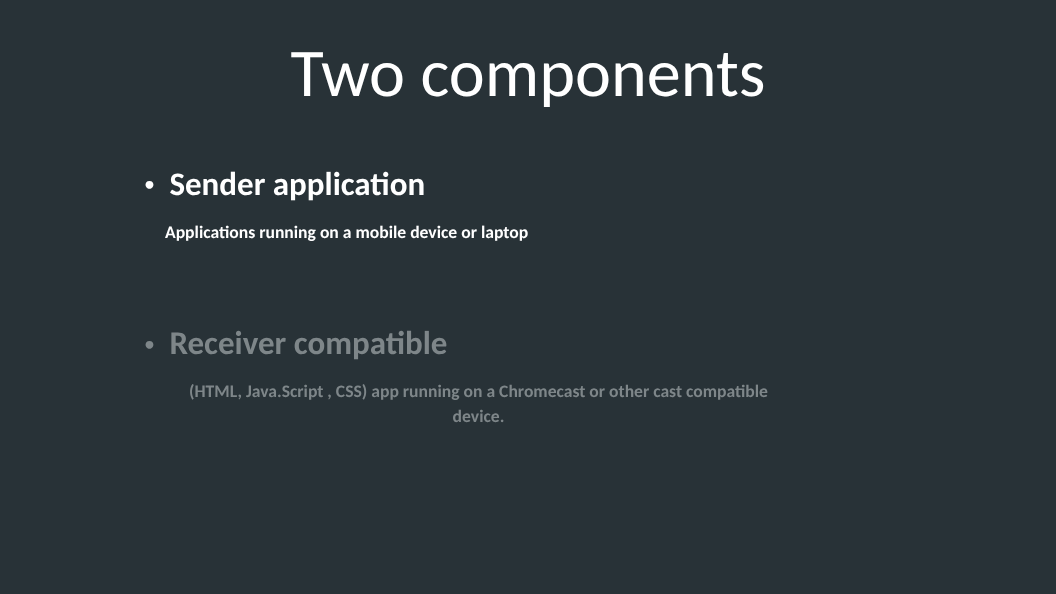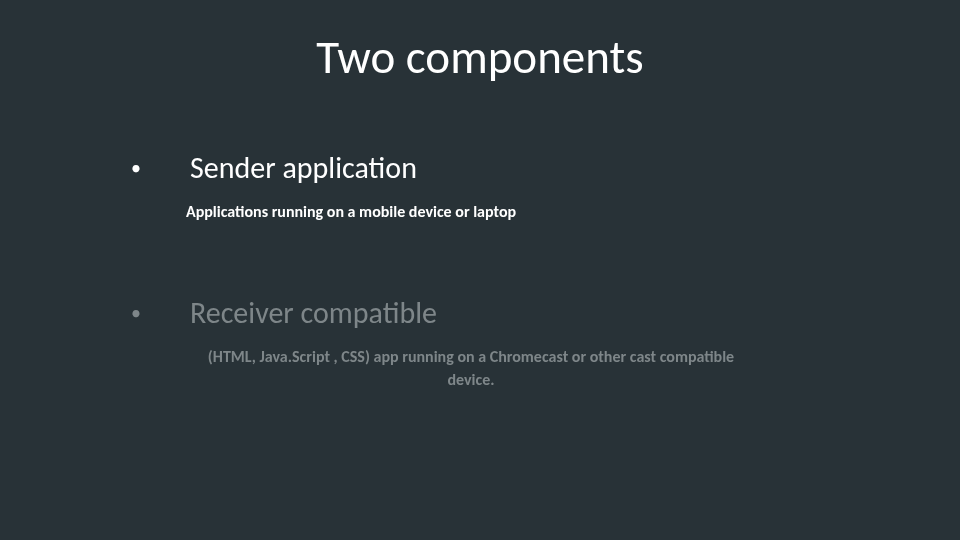--- a/index.html
+++ b/index.html
@@ -17,21 +17,21 @@
     box-sizing: border-box;
     position: relative;
   }
   .title {
     position: absolute;
     top: 28px;
     left: 0;
     width: 960px;
     text-align: center;
     color: #ffffff;
-    font-size: 47px;
+    font-size: 62px;
     font-weight: 400;
     letter-spacing: 0px;
   }
   .body {
     position: absolute;
     top: 150px;
     left: 118px;
     width: 720px;
   }
   .item {
@@ -53,26 +53,25 @@
     text-align: center;
     font-size: 20px;
     line-height: 1;
     position: relative;
     top: -3px;
   }
   .item.dimmed .bullet-dot {
     color: #7e8689;
   }
   .bullet-text {
-    font-weight: 400;
-    margin-left: 36px;
+    font-weight: 700;
   }
   .desc {
     margin-top: 14px;
-    margin-left: 68px;
+    margin-left: 32px;
     color: #ffffff;
     font-size: 16px;
     font-weight: 600;
     line-height: 1.45;
     max-width: 570px;
   }
   .item.dimmed .desc {
     color: #7e8689;
     text-align: center;
   }

